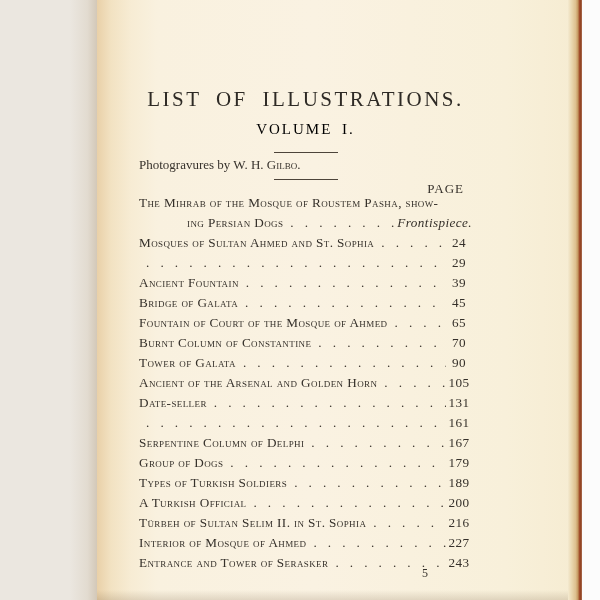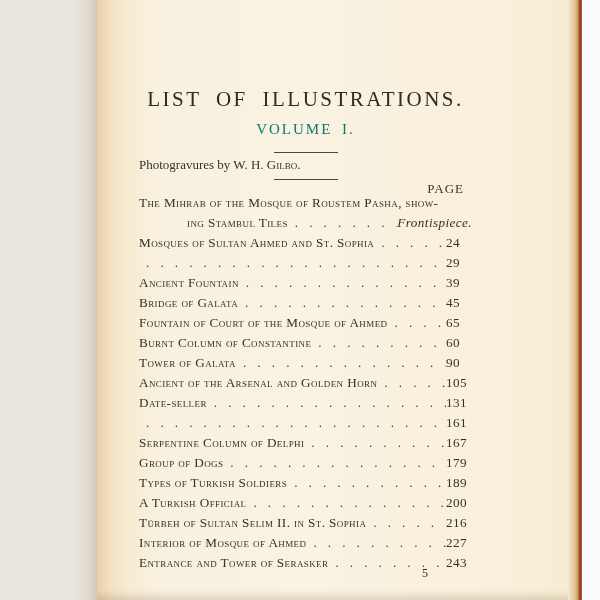--- a/index.html
+++ b/index.html
@@ -18,35 +18,35 @@
   
   .book-edge{position:absolute;top:0;left:568px;width:14px;height:600px;
     background:linear-gradient(90deg,#f4ead0 0%,#e8d4ab 30%,#ddbf8e 55%,#c59a63 70%,#a14e2c 82%,#8f4223 92%,#b1775a 100%);}
   .backdrop-right{position:absolute;left:582px;top:0;width:18px;height:600px;background:#fcfcfc;}
 
   .content{position:absolute;left:139px;top:0;width:333px;height:600px;}
 
   .main-title{position:absolute;top:87px;left:0;width:100%;text-align:center;
     font-size:21px;letter-spacing:2.5px;word-spacing:7px;color:#2e2a25;white-space:nowrap;}
   .volume-title{position:absolute;top:121px;left:0;width:100%;text-align:center;
-    font-size:15px;letter-spacing:2px;word-spacing:4px;color:#0f766e;}
+    font-size:15px;letter-spacing:2px;word-spacing:4px;color:#000000;}
   .rule{position:absolute;left:50%;transform:translateX(-50%);width:64px;height:1px;background:#4d443a;}
   .rule-1{top:152px;}
   .rule-2{top:179px;}
   .credit-line{position:absolute;top:157px;left:0;width:100%;text-align:left;font-size:13px;color:#37322c;}
   .smallcaps{font-variant:small-caps;}
   .page-col-label{position:absolute;top:181px;right:8px;font-size:13px;letter-spacing:1px;color:#37322c;}
 
   .toc-list{position:absolute;top:193px;left:0;width:100%;}
   .toc-row{display:flex;align-items:baseline;height:20px;line-height:20px;
     font-size:13.2px;font-variant:small-caps;letter-spacing:0.4px;white-space:nowrap;}
   .toc-row.wrap{padding-left:48px;}
   .toc-title{flex:0 0 auto;}
   .toc-leader{flex:1 1 auto;min-width:0;overflow:hidden;word-spacing:7px;padding:0 5px 0 7px;color:#3b342d;}
-  .toc-page{flex:0 0 auto;text-align:left;min-width:26px;font-variant:normal;}
+  .toc-page{flex:0 0 auto;text-align:center;min-width:26px;font-variant:normal;}
   .toc-page.italic{font-style:italic;min-width:0;}
 
   .folio{position:absolute;top:566px;left:283px;font-size:12px;color:#37322c;}
 </style>
 </head>
 <body>
 
 <div class="photo">
   <div class="facing-page"></div>
 
@@ -61,21 +61,21 @@
     <div class="rule rule-2"></div>
     <div class="page-col-label">PAGE</div>
 
     <div class="toc-list">
   <div class="toc-row">
     <span class="toc-title">The Mihrab of the Mosque of Roustem Pasha, show-</span>
 
   </div>
 
   <div class="toc-row wrap">
-    <span class="toc-title">ing Stambul Tiles</span>
+    <span class="toc-title">ing Persian Dogs</span>
     <span class="toc-leader">. . . . . . . . . . . . . . . . . . . . . . . . . . . . . . . . . . . . . . . . . . . . . . . . . . . . . . . . . . . .</span>
     <span class="toc-page italic">Frontispiece.</span>
   </div>
 
   <div class="toc-row">
     <span class="toc-title">Mosques of Sultan Ahmed and St. Sophia</span>
     <span class="toc-leader">. . . . . . . . . . . . . . . . . . . . . . . . . . . . . . . . . . . . . . . . . . . . . . . . . . . . . . . . . . . .</span>
     <span class="toc-page">24</span>
   </div>
 
@@ -98,21 +98,21 @@
 
   <div class="toc-row">
     <span class="toc-title">Fountain of Court of the Mosque of Ahmed</span>
     <span class="toc-leader">. . . . . . . . . . . . . . . . . . . . . . . . . . . . . . . . . . . . . . . . . . . . . . . . . . . . . . . . . . . .</span>
     <span class="toc-page">65</span>
   </div>
 
   <div class="toc-row">
     <span class="toc-title">Burnt Column of Constantine</span>
     <span class="toc-leader">. . . . . . . . . . . . . . . . . . . . . . . . . . . . . . . . . . . . . . . . . . . . . . . . . . . . . . . . . . . .</span>
-    <span class="toc-page">60</span>
+    <span class="toc-page">70</span>
   </div>
 
   <div class="toc-row">
     <span class="toc-title">Tower of Galata</span>
     <span class="toc-leader">. . . . . . . . . . . . . . . . . . . . . . . . . . . . . . . . . . . . . . . . . . . . . . . . . . . . . . . . . . . .</span>
     <span class="toc-page">90</span>
   </div>
 
   <div class="toc-row">
     <span class="toc-title">Ancient of the Arsenal and Golden Horn</span>

